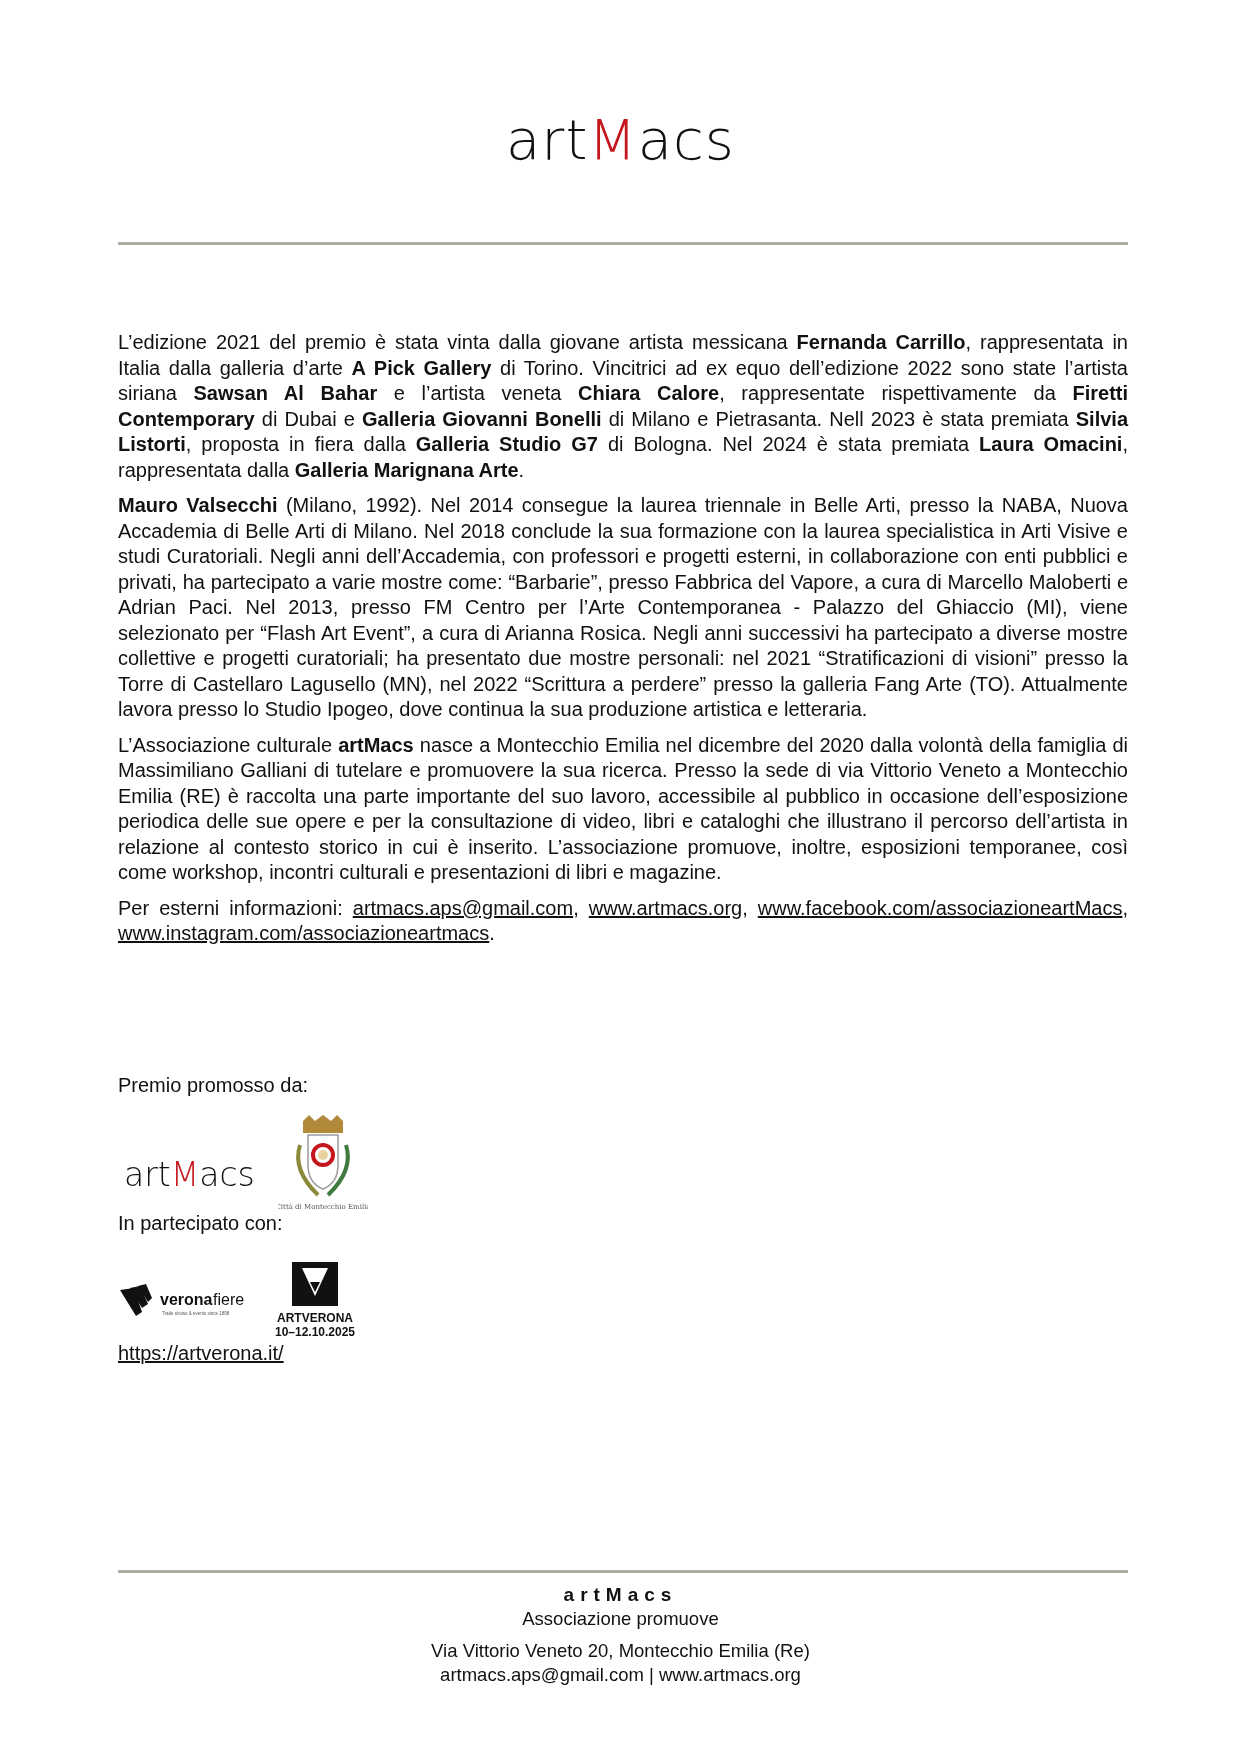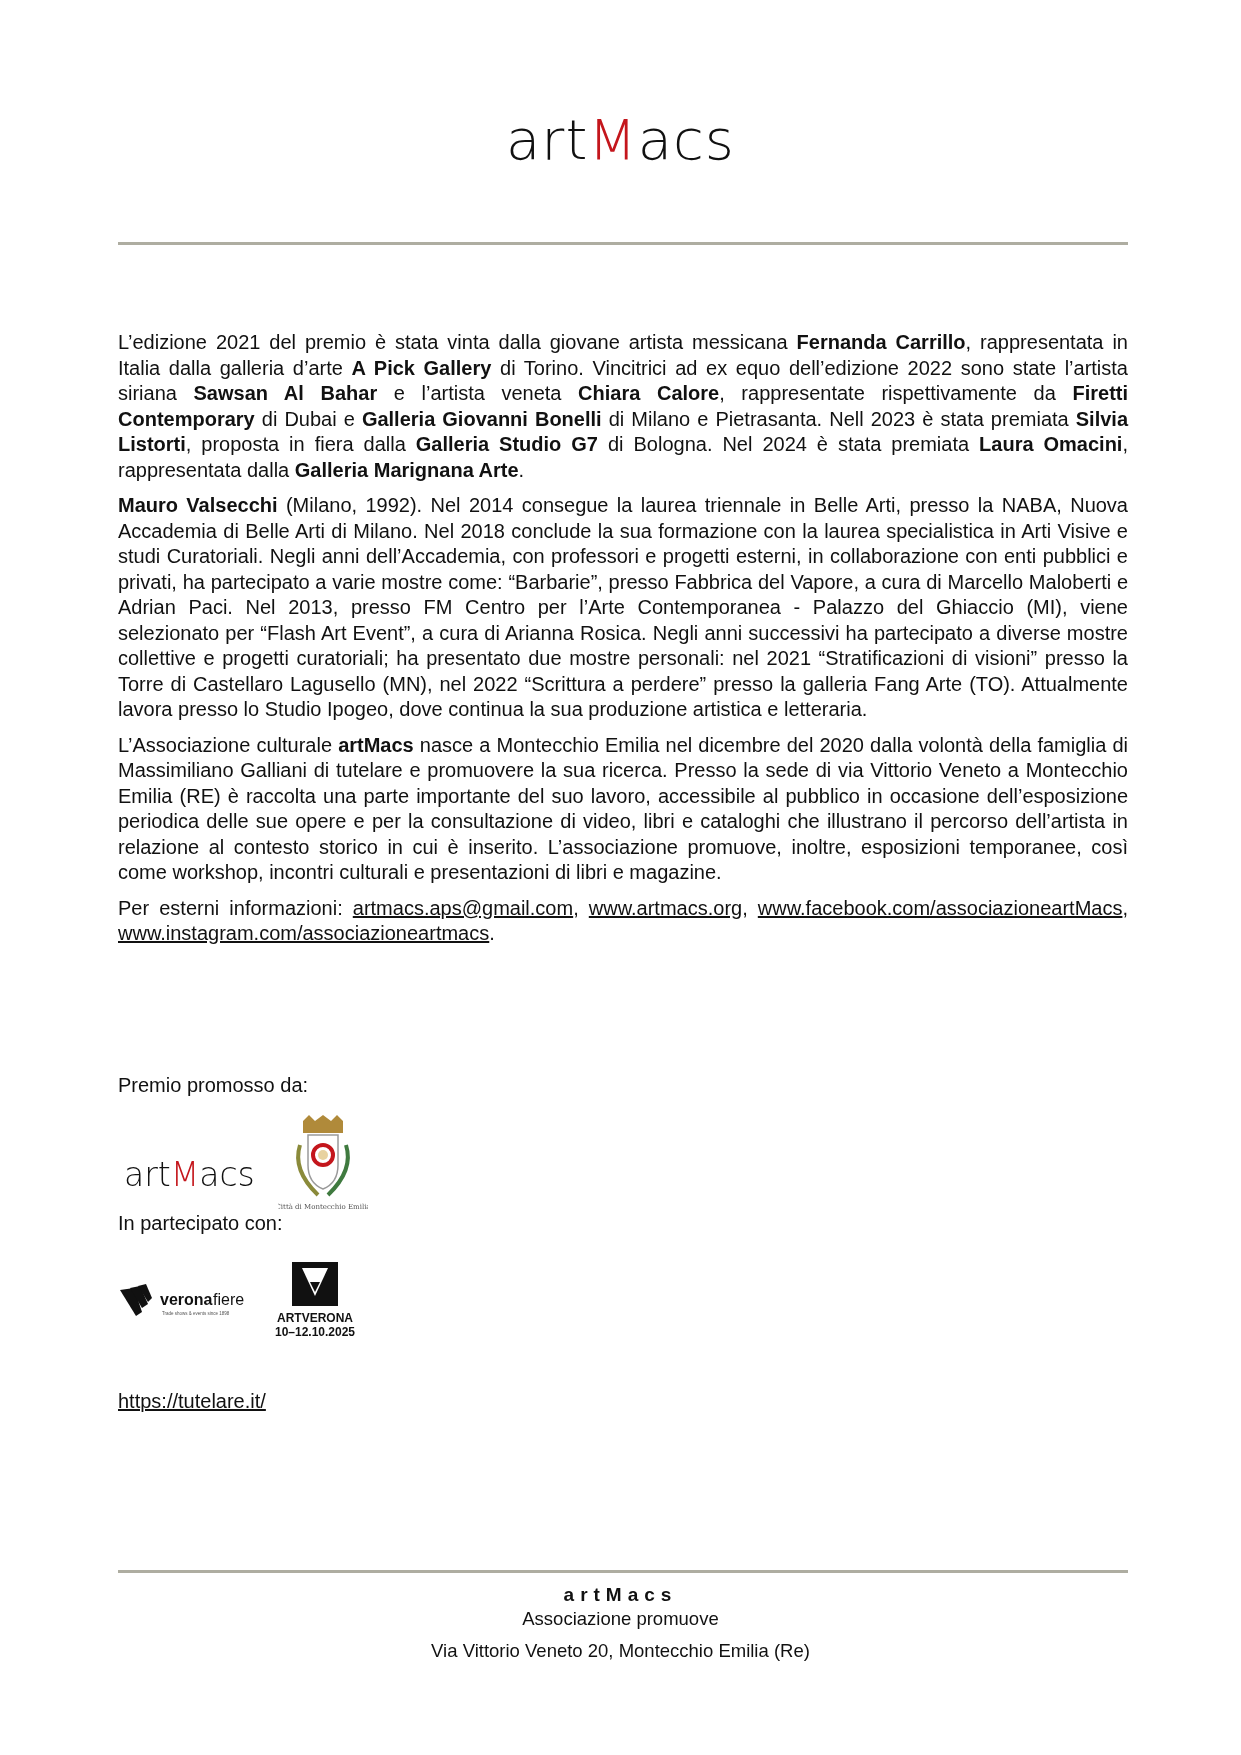--- a/index.html
+++ b/index.html
@@ -7,21 +7,21 @@
          font-family:"Liberation Sans", sans-serif; color:#111; }
   .logo-main { position:absolute; left:0; width:1241px; top:112px; text-align:center;
                font-family:"DejaVu Sans", sans-serif; font-weight:200; font-size:56px;
                letter-spacing:1px; color:#111; line-height:1; }
   .logo-main .m { color:#c4161c; }
   .rule { position:absolute; left:118px; width:1010px; height:3px; background:#aeada1; }
   .content { position:absolute; left:118px; width:1010px; top:330px;
              font-size:20px; line-height:25.5px; font-stretch:condensed; }
   .content p { margin:0 0 10px 0; text-align:justify; }
   .content b { font-weight:700; }
-  .content a, .link { color:#111; text-decoration:underline;margin-top:48px; }
+  .content a, .link { color:#111; text-decoration:underline; }
   .moreinfo { text-align:justify; text-align-last:auto; }
   .section-label { position:absolute; left:118px; font-weight:400; font-size:20px; }
   .small-logo { position:absolute; left:124px; top:1155px; font-family:"DejaVu Sans", sans-serif;
                 font-weight:200; font-size:33px; color:#111; }
   .small-logo .m { color:#c4161c; }
   .crest { position:absolute; left:278px; top:1115px; width:90px; height:100px; }
   .vf { position:absolute; left:120px; top:1282px; width:145px; height:40px; }
   .av { position:absolute; left:270px; top:1262px; width:90px; height:80px; }
   .artverona-link { position:absolute; left:118px; top:1342px; font-size:20px; }
   .footer { position:absolute; left:0; width:1241px; top:1583px; text-align:center; font-size:18.5px; line-height:24px; }
@@ -69,21 +69,22 @@
   <text x="93" y="23" font-size="16" fill="#111" font-family="Liberation Sans, sans-serif">fiere</text>
   <text x="42" y="33" font-size="4.5" fill="#555" font-family="Liberation Sans, sans-serif">Trade shows &amp; events since 1898</text>
 </svg>
 <svg class="av" viewBox="0 0 90 80">
   <rect x="22" y="0" width="46" height="44" fill="#111"></rect>
   <polygon points="32,6 58,6 45,34" fill="#fff"></polygon>
   <polygon points="40,20 50,20 45,30" fill="#111"></polygon>
   <text x="45" y="60" font-size="12" font-weight="700" text-anchor="middle" fill="#111" font-family="Liberation Sans, sans-serif">ARTVERONA</text>
   <text x="45" y="74" font-size="12" font-weight="700" text-anchor="middle" fill="#111" font-family="Liberation Sans, sans-serif">10–12.10.2025</text>
 </svg>
-<a class="artverona-link link">https://tutelare.it/</a>
+<a class="artverona-link link">https://artverona.it/</a>
 
 <div class="rule" style="top:1570px"></div>
 <div class="footer">
   <div class="brand">artMacs</div>
   <div>Associazione promuove</div>
   <div class="gap"></div>
   <div>Via Vittorio Veneto 20, Montecchio Emilia (Re)</div>
+  <div>artmacs.aps@gmail.com | www.artmacs.org</div>
 </div>
 
 </body></html>

